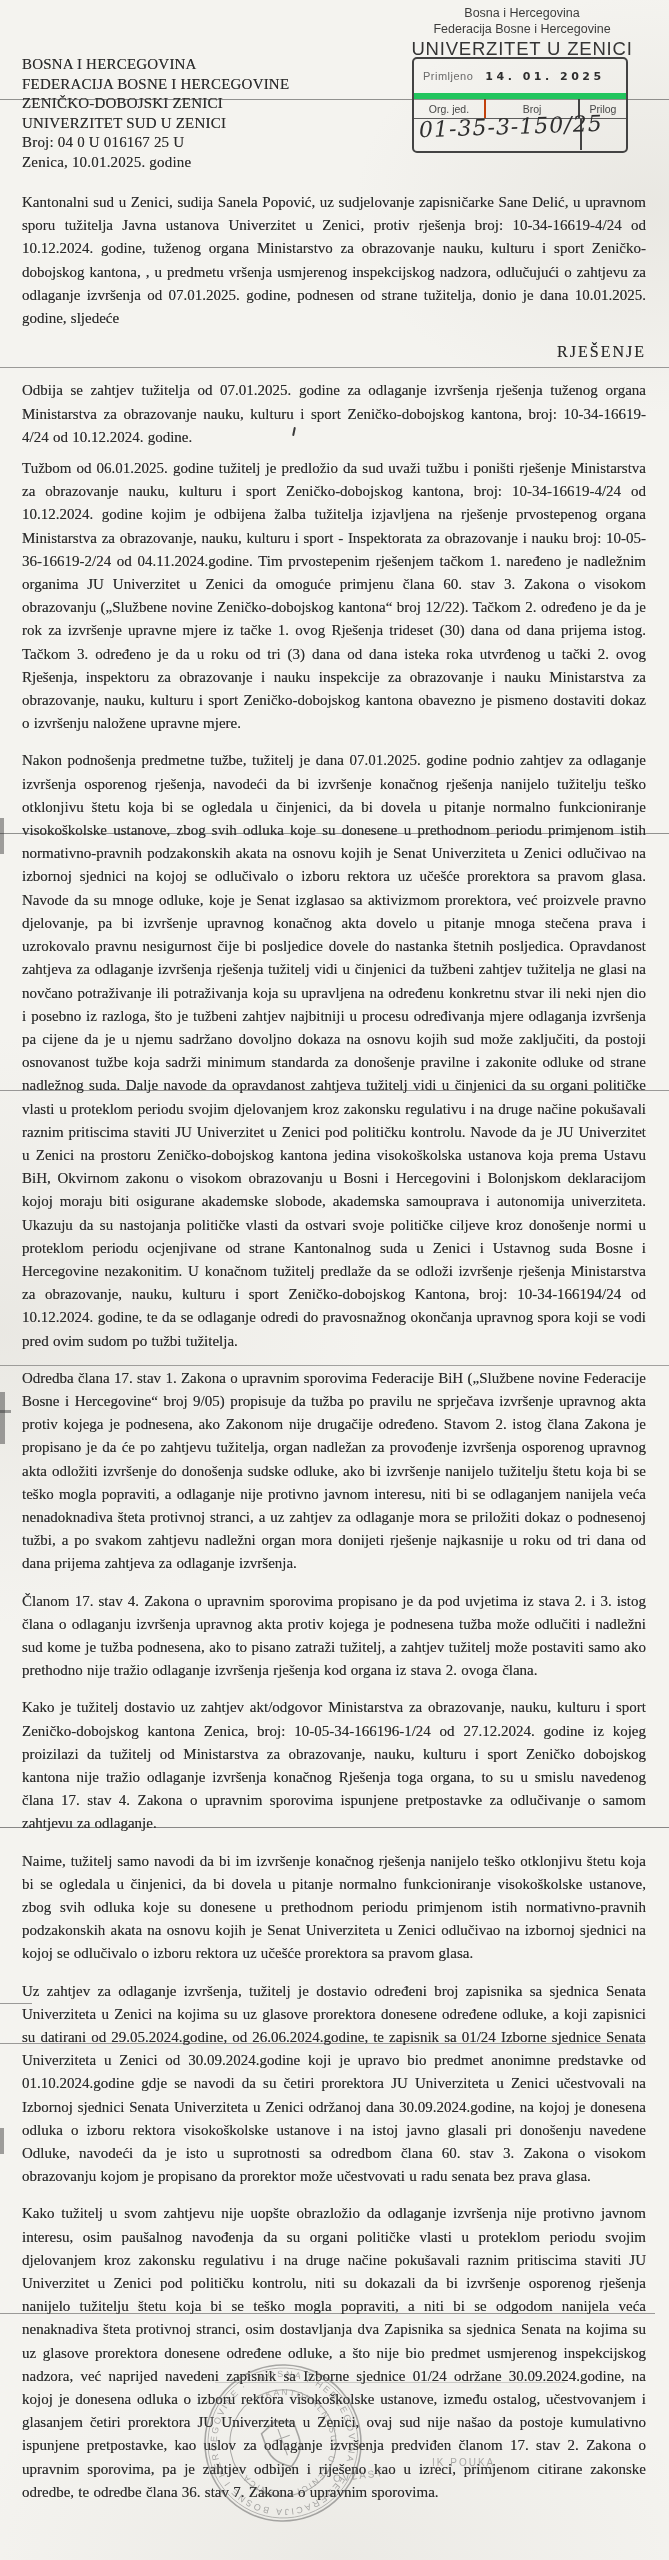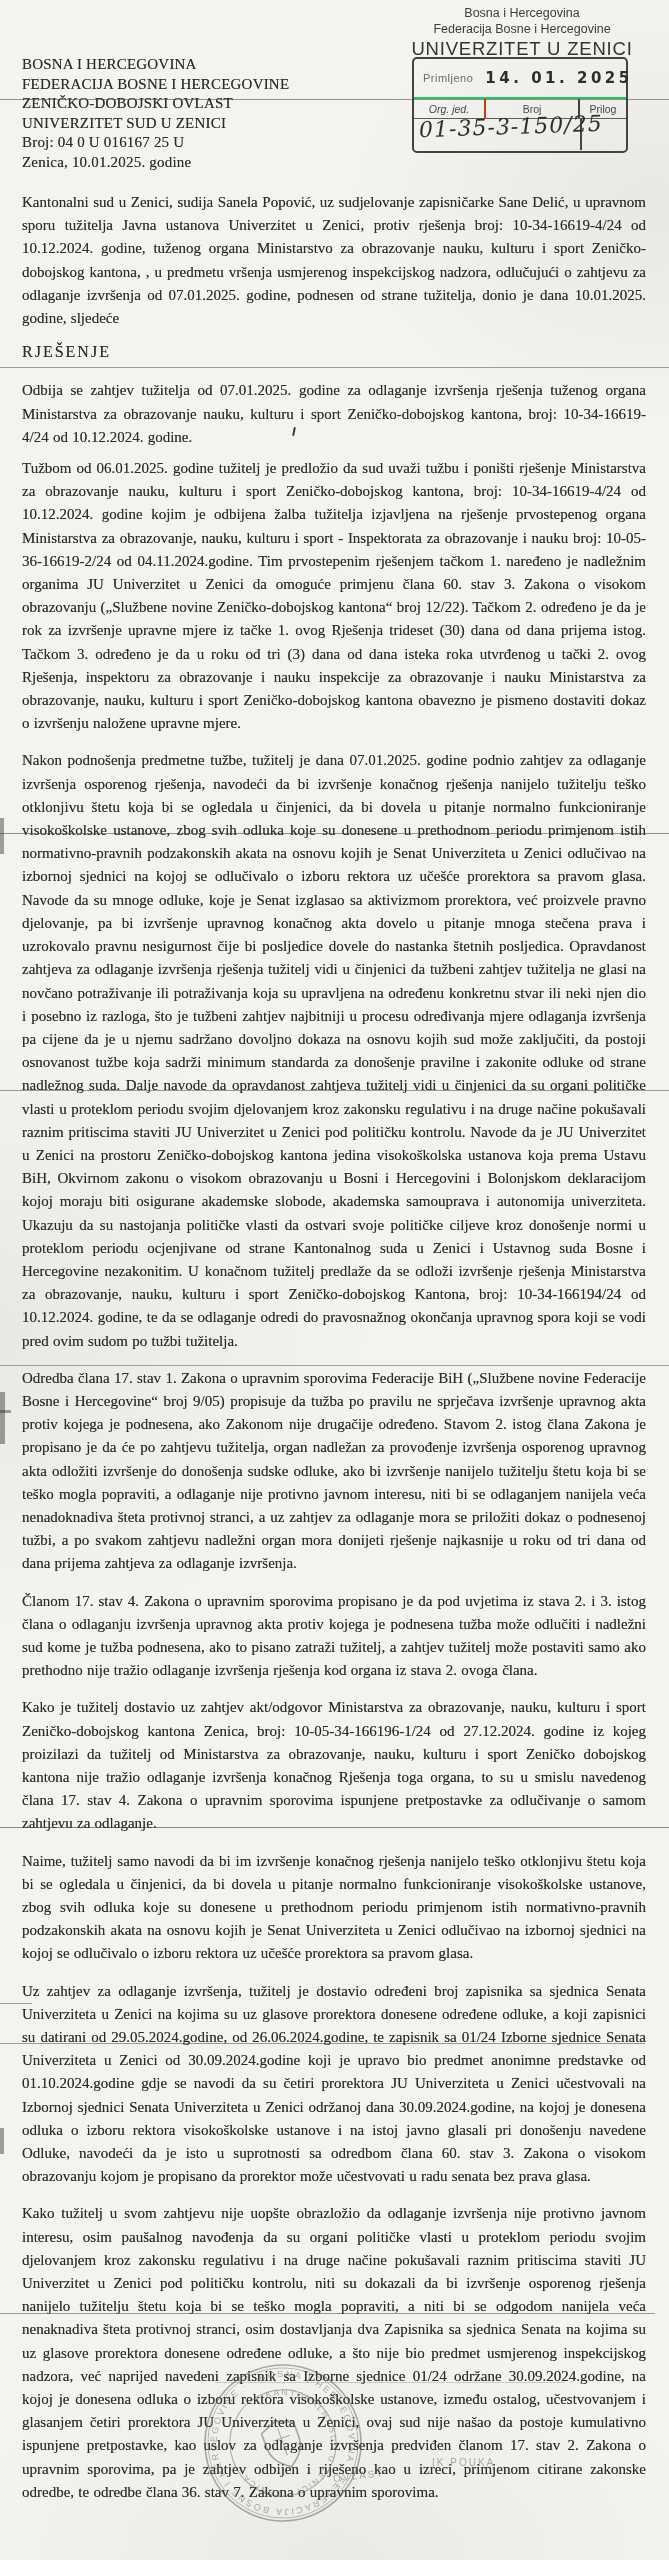--- a/index.html
+++ b/index.html
@@ -29,47 +29,47 @@
     text-align: center; font-family: "Liberation Sans", sans-serif; color: #3c3c3c;
   }
   .stamp-org .l-small { font-size: 12.5px; line-height: 15.5px; }
   .stamp-univ { font-size: 18.5px; line-height: 22px; letter-spacing: 0.8px; color: #343434; margin-top: 1px; white-space: nowrap; }
 
   .stamp-box {
     position: absolute; left: 412px; top: 57px; width: 216px; height: 96px;
     border: 2px solid #434343; border-radius: 5px;
     font-family: "Liberation Sans", sans-serif; color: #474747;
   }
-  .stamp-row1 { height: 40px; display: flex; align-items: center; padding-left: 9px; border-bottom: 2px solid #22c55e; }
+  .stamp-row1 { height: 40px; display: flex; align-items: center; padding-left: 9px; border-bottom: 6px solid #22c55e; }
   .received-label { font-size: 11px; letter-spacing: 0.5px; opacity: 0.8; }
-  .received-date { margin-left: 12px; font-size: 15px; font-weight: bold; letter-spacing: 3.5px; color: #2e2e2e; white-space: nowrap; font-family: "DejaVu Sans", sans-serif; }
+  .received-date { margin-left: 12px; font-size: 11px; font-weight: bold; letter-spacing: 3.5px; color: #2e2e2e; white-space: nowrap; font-family: "DejaVu Sans", sans-serif; }
   .stamp-row2 { display: flex; height: 20px; border-bottom: 1.5px solid #5c5c5c; font-size: 10.5px; }
   .cell { display: flex; align-items: center; justify-content: center; }
-  .c1 { width: 72px; border-right: 2px solid #c2410c; font-style: italic; }
+  .c1 { width: 72px; border-right: 2px solid #c2410c; }
   .c2 { flex: 1; border-right: 2px solid #434343; }
   .c3 { width: 46px; }
   .stamp-row3 { position: relative; height: 31px; display: flex; }
   .r3a { flex: 1; }
   .r3b { width: 46px; border-left: 2px solid #434343; }
   .hand-number {
     position: absolute; left: 5px; top: -5px;
     font-family: "DejaVu Serif", serif; font-style: italic;
     font-size: 22px; letter-spacing: 1px; color: #2f2f2f;
     transform: rotate(-2deg); white-space: nowrap;
   }
 
   
   .content {
     position: absolute; left: 22px; top: 191px; width: 624px;
     font-size: 15px; line-height: 23.2px; text-align: justify;
     text-shadow: 0 0 0.5px rgba(43,43,43,0.55);
     word-spacing: 0.5px;
   }
   .content p { margin: 0 0 14px 0; }
-  .h-center { text-align: left; }
+  .h-center { text-align: right; }
   .rjesenje { font-size: 16px; letter-spacing: 2px; margin: 10px 0 16px 0; }
   .obraz { margin: 2px 0 12px 0; letter-spacing: 0.3px; }
 
   
   .artifact-line { position: absolute; height: 1px; background: #3f3f3f; }
   .edge-mark { position: absolute; background: rgba(50,50,50,0.45); }
   .tiny-mark { position: absolute; left: 293px; top: 427px; width: 2px; height: 9px; background: #3a3a3a; border-radius: 1px; transform: rotate(12deg); }
 
   
   .seal { position: absolute; left: 190px; top: 2350px; opacity: 0.5; }
@@ -91,21 +91,21 @@
   }
 </style>
 </head>
 <body>
 
 <div class="page">
 
   <div class="header-left">
     <div>BOSNA I HERCEGOVINA</div>
     <div>FEDERACIJA BOSNE I HERCEGOVINE</div>
-    <div>ZENIČKO-DOBOJSKI OVLAST</div>
+    <div>ZENIČKO-DOBOJSKI ZENICI</div>
     <div>UNIVERZITET SUD U ZENICI</div>
     <div>Broj: 04 0 U 016167 25 U</div>
     <div>Zenica, 10.01.2025. godine</div>
   </div>
 
   <div class="stamp-org">
     <div class="l-small">Bosna i Hercegovina</div>
     <div class="l-small">Federacija Bosne i Hercegovine</div>
     <div class="stamp-univ">UNIVERZITET U ZENICI</div>
   </div>

